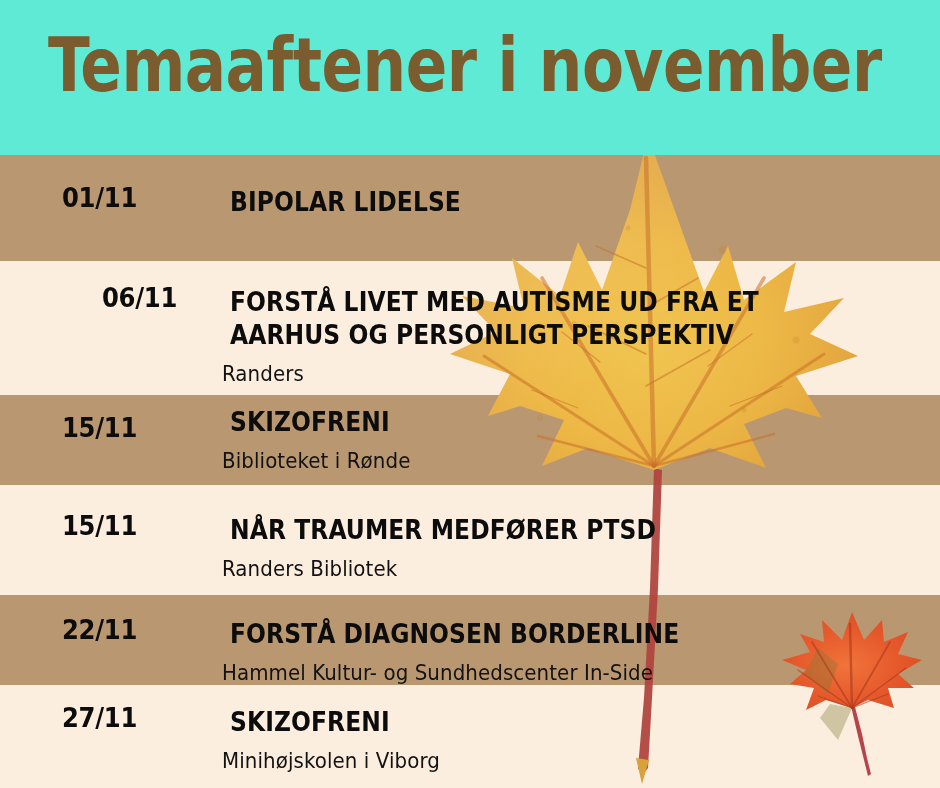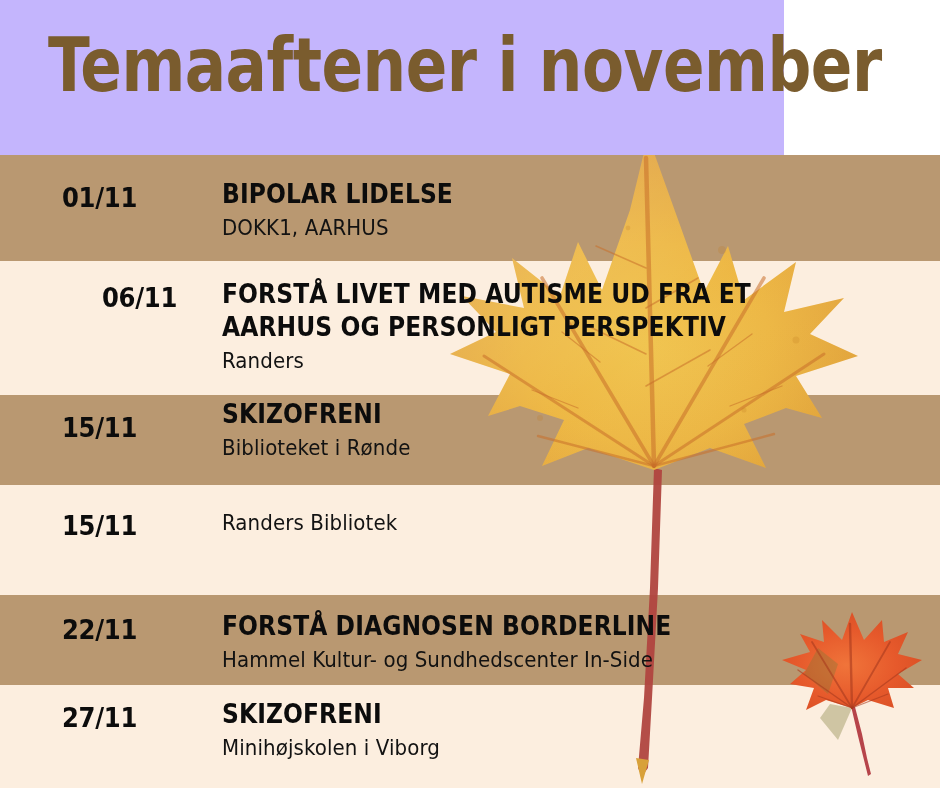--- a/index.html
+++ b/index.html
@@ -15,23 +15,23 @@
     width: 940px;
     height: 788px;
     overflow: hidden;
     background: #ffffff;
   }
 
   
   .header {
     position: absolute;
     left: 0; top: 0;
-    width: 784px;
+    width: 940px;
     height: 155px;
-    background: #c4b5fd;
+    background: #5eead4;
     z-index: 6;
   }
   .poster-title {
     position: absolute;
     left: 48px;
     top: 26px;
     font-family: "DejaVu Sans Condensed", "Liberation Sans Narrow", "Liberation Sans", sans-serif;
     font-size: 74px;
     font-weight: 700;
     letter-spacing: -0.5px;
@@ -110,21 +110,21 @@
     left: 222px;
     right: 10px;
   }
   .row-title {
     font-family: "DejaVu Sans Condensed", "Liberation Sans Narrow", "Liberation Sans", sans-serif;
     font-size: 26px;
     font-weight: 700;
     color: #0c0c0c;
     letter-spacing: 0.1px;
     line-height: 1.27;
-    margin: 0;
+    margin: 8px;
     white-space: pre-line;
   }
   .row-venue {
     font-family: "DejaVu Sans Condensed", "Liberation Sans Narrow", "Liberation Sans", sans-serif;
     font-size: 22px;
     font-weight: 400;
     color: #121212;
     letter-spacing: 0.1px;
     line-height: 1.3;
     margin: 3px 0 0 0;
@@ -244,41 +244,41 @@
       </g>
     </svg>
 
   </div>
 
   <div class="rows">
       <div class="row" style="top: 0px;">
         <div class="row-date" style="top: 182px;">01/11</div>
         <div class="row-body" style="top: 178px;">
           <div class="row-title">BIPOLAR LIDELSE</div>
-          <div class="row-venue">DOKK1, AARHUS</div>
         </div>
       </div>
       <div class="row" style="top: 0px;">
         <div class="row-date" style="top: 282px; margin-left: 40px;">06/11</div>
         <div class="row-body" style="top: 278px;">
           <div class="row-title">FORSTÅ LIVET MED AUTISME UD FRA ET
 AARHUS OG PERSONLIGT PERSPEKTIV</div>
           <div class="row-venue">Randers</div>
         </div>
       </div>
       <div class="row" style="top: 0px;">
         <div class="row-date" style="top: 412px;">15/11</div>
         <div class="row-body" style="top: 398px;">
           <div class="row-title">SKIZOFRENI</div>
           <div class="row-venue">Biblioteket i Rønde</div>
         </div>
       </div>
       <div class="row" style="top: 0px;">
         <div class="row-date" style="top: 510px;">15/11</div>
         <div class="row-body" style="top: 506px;">
+          <div class="row-title">NÅR TRAUMER MEDFØRER PTSD</div>
           <div class="row-venue">Randers Bibliotek</div>
         </div>
       </div>
       <div class="row" style="top: 0px;">
         <div class="row-date" style="top: 614px;">22/11</div>
         <div class="row-body" style="top: 610px;">
           <div class="row-title">FORSTÅ DIAGNOSEN BORDERLINE</div>
           <div class="row-venue">Hammel Kultur- og Sundhedscenter In-Side</div>
         </div>
       </div>

